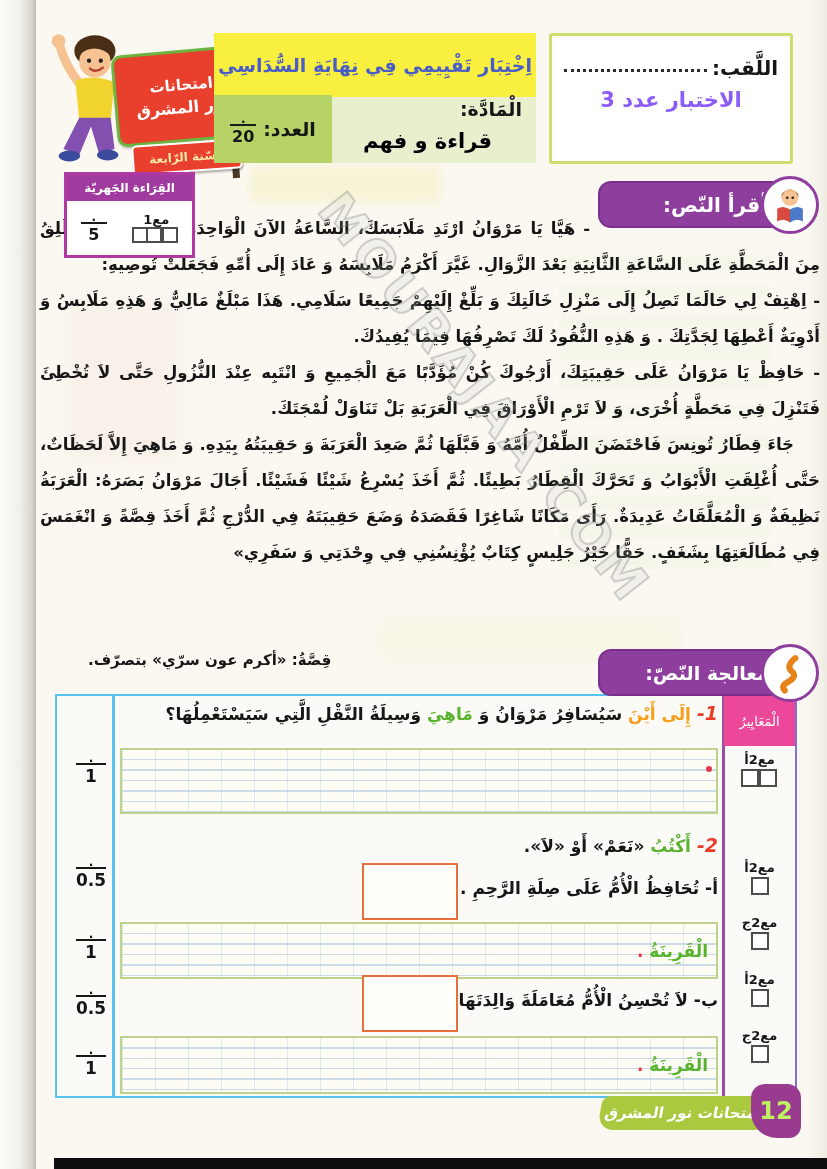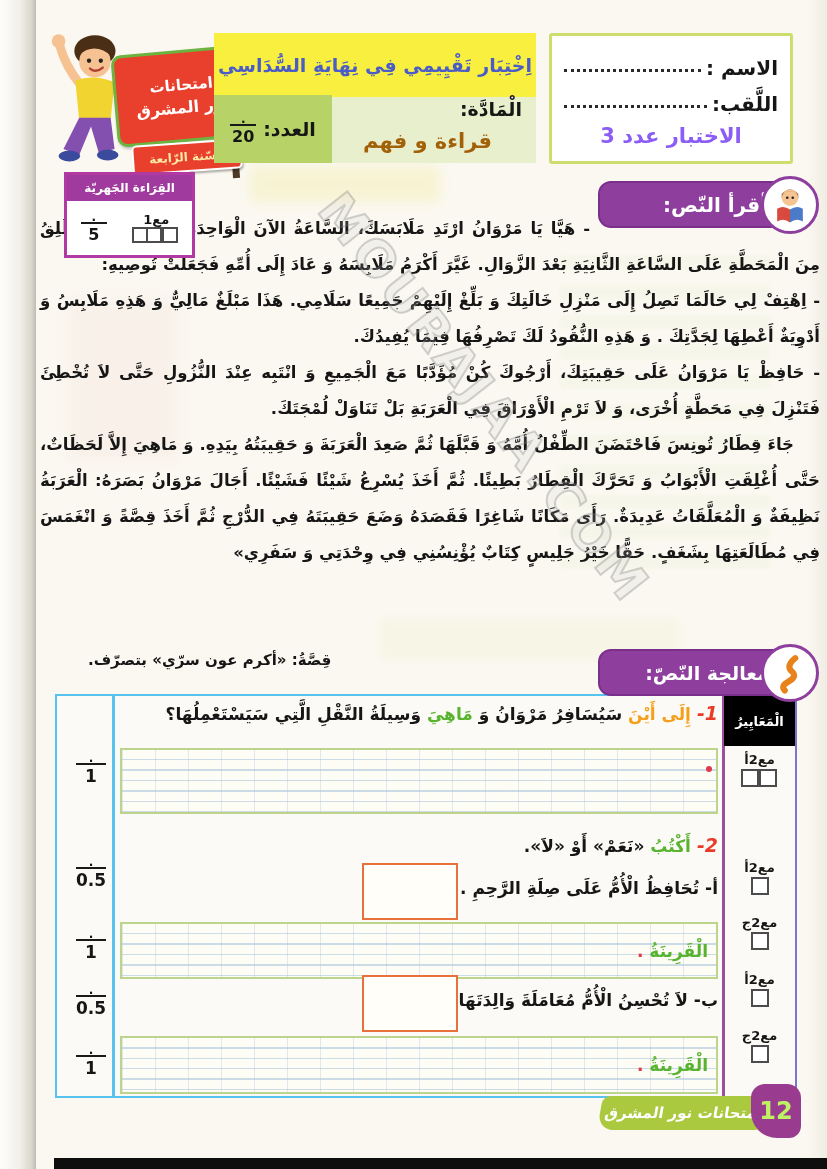--- a/index.html
+++ b/index.html
@@ -38,21 +38,21 @@
     border:2px solid #fff;border-radius:5px;transform:rotate(-4deg);color:#ffe9a8;
     font-size:12px;font-weight:bold;display:flex;align-items:center;justify-content:center;
     direction:rtl;box-shadow:1px 2px 2px rgba(0,0,0,.3);}
   
   .title-box{position:absolute;left:214px;top:33px;width:322px;height:64px;background:#f8ef3e;
     display:flex;align-items:center;justify-content:center;color:#4a5cc8;font-size:19px;
     font-weight:bold;direction:rtl;text-align:center;}
   .subject-panel{position:absolute;left:214px;top:97px;width:322px;height:66px;background:#e7efcd;}
   .subject-label{position:absolute;right:14px;top:1px;font-size:19px;font-weight:bold;direction:rtl;}
   .subject-value{position:absolute;right:44px;top:32px;font-size:21px;font-weight:bold;
-    color:#a16207;direction:rtl;text-shadow:0 0 1px #fff;}
+    color:#000000;direction:rtl;text-shadow:0 0 1px #fff;}
   .score-box{position:absolute;left:0;top:-2px;width:118px;height:68px;background:#b7d267;
     display:flex;align-items:center;justify-content:center;gap:7px;direction:rtl;}
   .score-box .lbl{font-size:19px;font-weight:bold;}
   
   .frac{display:flex;flex-direction:column;align-items:center;line-height:1;font-weight:bold;color:#161616;}
   .frac .fnum{font-size:12px;height:9px;}
   .frac .fbar{width:26px;border-top:2.5px solid #1a1a1a;margin:2px 0 3px;}
   .frac .fden{font-size:16px;}
   
   .name-box{position:absolute;left:549px;top:33px;width:244px;height:131px;background:#fff;
@@ -89,23 +89,23 @@
   .text-block p{margin:0;}
   .p-first{text-indent:230px;}
   .p-ind{text-indent:26px;}
   .attribution{position:absolute;left:88px;top:651px;font-size:15px;font-weight:bold;direction:rtl;z-index:4;}
   
   .qbox{position:absolute;left:55px;top:694px;width:742px;height:404px;box-sizing:border-box;
     border-top:2.5px solid #58c3ee;border-left:2.5px solid #58c3ee;border-bottom:2.5px solid #58c3ee;
     border-right:2.5px solid #7d74cc;background:rgba(255,255,255,.35);z-index:4;}
   .score-col-line{position:absolute;left:112px;top:694px;width:2.5px;height:404px;background:#58c3ee;z-index:5;}
   .crit-col-line{position:absolute;left:722px;top:694px;width:2.5px;height:404px;background:#9c4f9e;z-index:5;}
-  .crit-head{position:absolute;left:724px;top:696px;width:71px;height:50px;background:#000000;
+  .crit-head{position:absolute;left:724px;top:696px;width:71px;height:50px;background:#ec4899;
     color:#fff;display:flex;align-items:center;justify-content:center;font-size:13px;
-    font-weight:bold;direction:rtl;z-index:6;}
+    font-weight:normal;direction:rtl;z-index:6;}
   .crit{position:absolute;left:722px;width:75px;display:flex;flex-direction:column;align-items:center;
     font-weight:bold;font-size:13px;direction:rtl;z-index:6;gap:2px;}
   .crit .cbox{width:18px;height:18px;}
   .c1{top:752px;} .c2{top:860px;} .c3{top:915px;} .c4{top:972px;} .c5{top:1028px;}
   .score{position:absolute;left:70px;width:42px;display:flex;justify-content:center;z-index:6;}
   .s1{top:752px;} .s2{top:856px;} .s3{top:928px;} .s4{top:984px;} .s5{top:1044px;}
   .score .fbar{width:30px;}
   .score .fden{font-size:17px;}
   
   .qline{position:absolute;direction:rtl;font-size:17px;font-weight:bold;text-align:right;z-index:6;}
@@ -193,24 +193,20 @@
       <span class="frac">
         <span class="fnum">.</span>
         <span class="fbar"></span>
         <span class="fden">20</span>
       </span>
     </div>
   </div>
 
   <div class="name-box">
     <div class="name-row">
-      <span>الاسم :</span>
-      <span class="dotline"></span>
-    </div>
-    <div class="name-row">
       <span>اللَّقب:</span>
       <span class="dotline"></span>
     </div>
     <div class="testnum">الاختبار عدد 3</div>
   </div>
 
   <div class="oral-box">
     <div class="oral-head">القِرَاءة الجَهريّة</div>
     <div class="oral-body">
       <div class="crit-mini">

